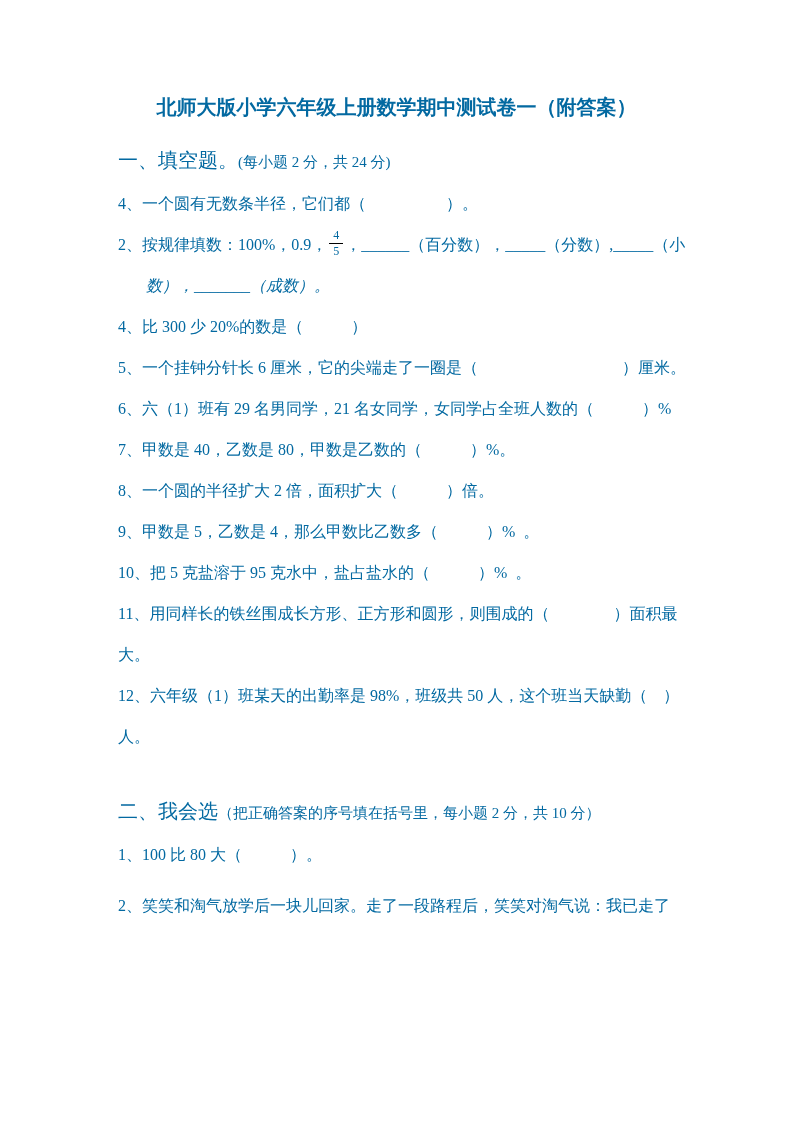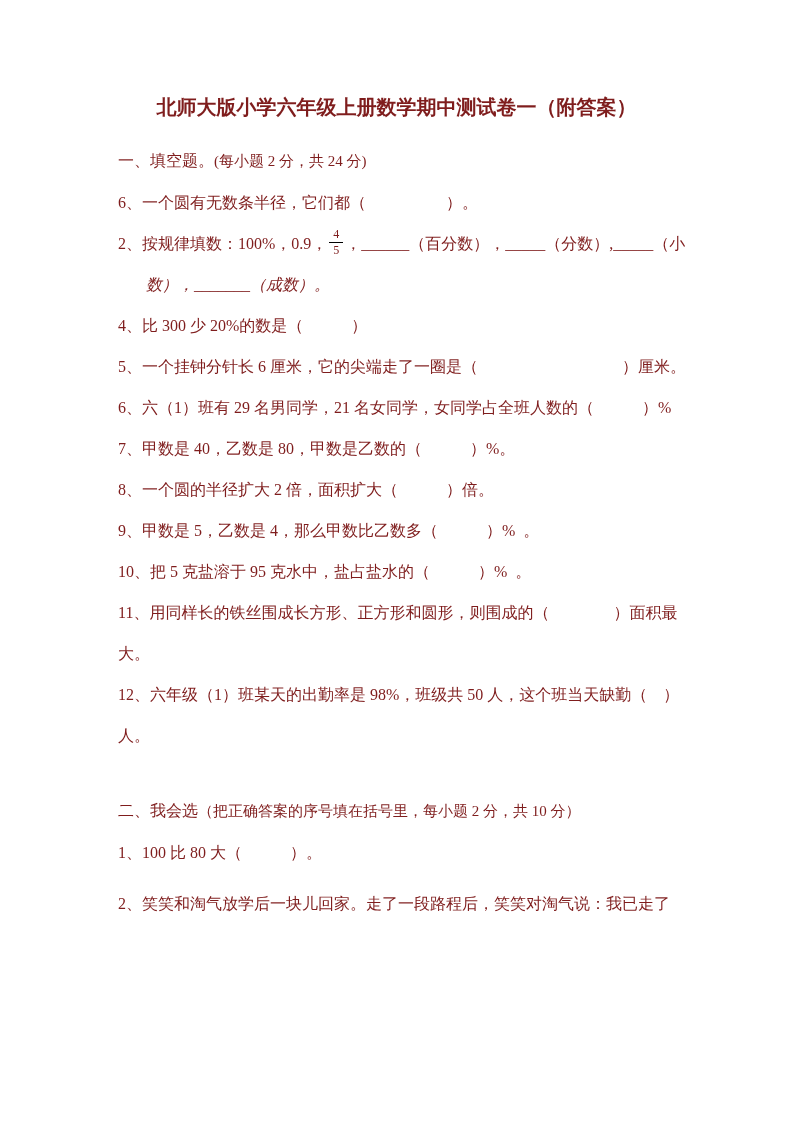--- a/index.html
+++ b/index.html
@@ -2,21 +2,21 @@
 <html><head>
 <meta charset="utf-8">
 <style>
   * { margin: 0; padding: 0; box-sizing: border-box; }
   html, body { background: #ffffff; }
   .page {
     width: 793px;
     height: 1122px;
     margin: 0 auto;
     background: #ffffff;
-    color: #7f1d1d;
+    color: #0369a1;
     font-family: "Liberation Serif", "DejaVu Serif", serif;
     overflow: hidden;
     position: relative;
   }
   .title {
     padding-top: 84px;
     line-height: 46px;
     font-size: 20px;
     font-weight: bold;
     text-align: center;
@@ -24,21 +24,21 @@
     white-space: pre;
   }
   .content {
     padding: 0 110px 0 118px;
   }
   .line {
     font-size: 16px;
     line-height: 41px;
     white-space: pre;
   }
-  .lead { font-size: 16px; }
+  .lead { font-size: 20px; }
   .note { font-size: 15px; }
   .bold { font-weight: normal; }
   .indent { padding-left: 28px; font-style: italic; }
   .sec2 { margin-top: 34px; }
   .options { padding-left: 42px; }
   .q2gap { margin-top: 10px; }
   .frac {
     display: inline-flex;
     flex-direction: column;
     align-items: center;
@@ -60,21 +60,21 @@
 <body>
 
 <div class="page">
 
   <div class="title">北师大版小学六年级上册数学期中测试卷一（附答案）</div>
 
   <div class="content">
 
     <div class="line"><span class="lead">一、填空题。</span><span class="note">(每小题 2 分，共 24 分)</span></div>
 
-    <div class="line">6、一个圆有无数条半径，它们都（　　　　　）。</div>
+    <div class="line">4、一个圆有无数条半径，它们都（　　　　　）。</div>
 
     <div class="line"><span>2、按规律填数：100%，0.9，</span><span class="frac"><span class="num">4</span><span class="den">5</span></span><span>，______（百分数），_____（分数）,_____（小</span></div>
 
     <div class="line indent">数），_______（成数）。</div>
 
 
     <div class="line">4、比 300 少 20%的数是（　　　）</div>
 
     <div class="line">5、一个挂钟分针长 6 厘米，它的尖端走了一圈是（　　　　　　　　　）厘米。</div>
 

